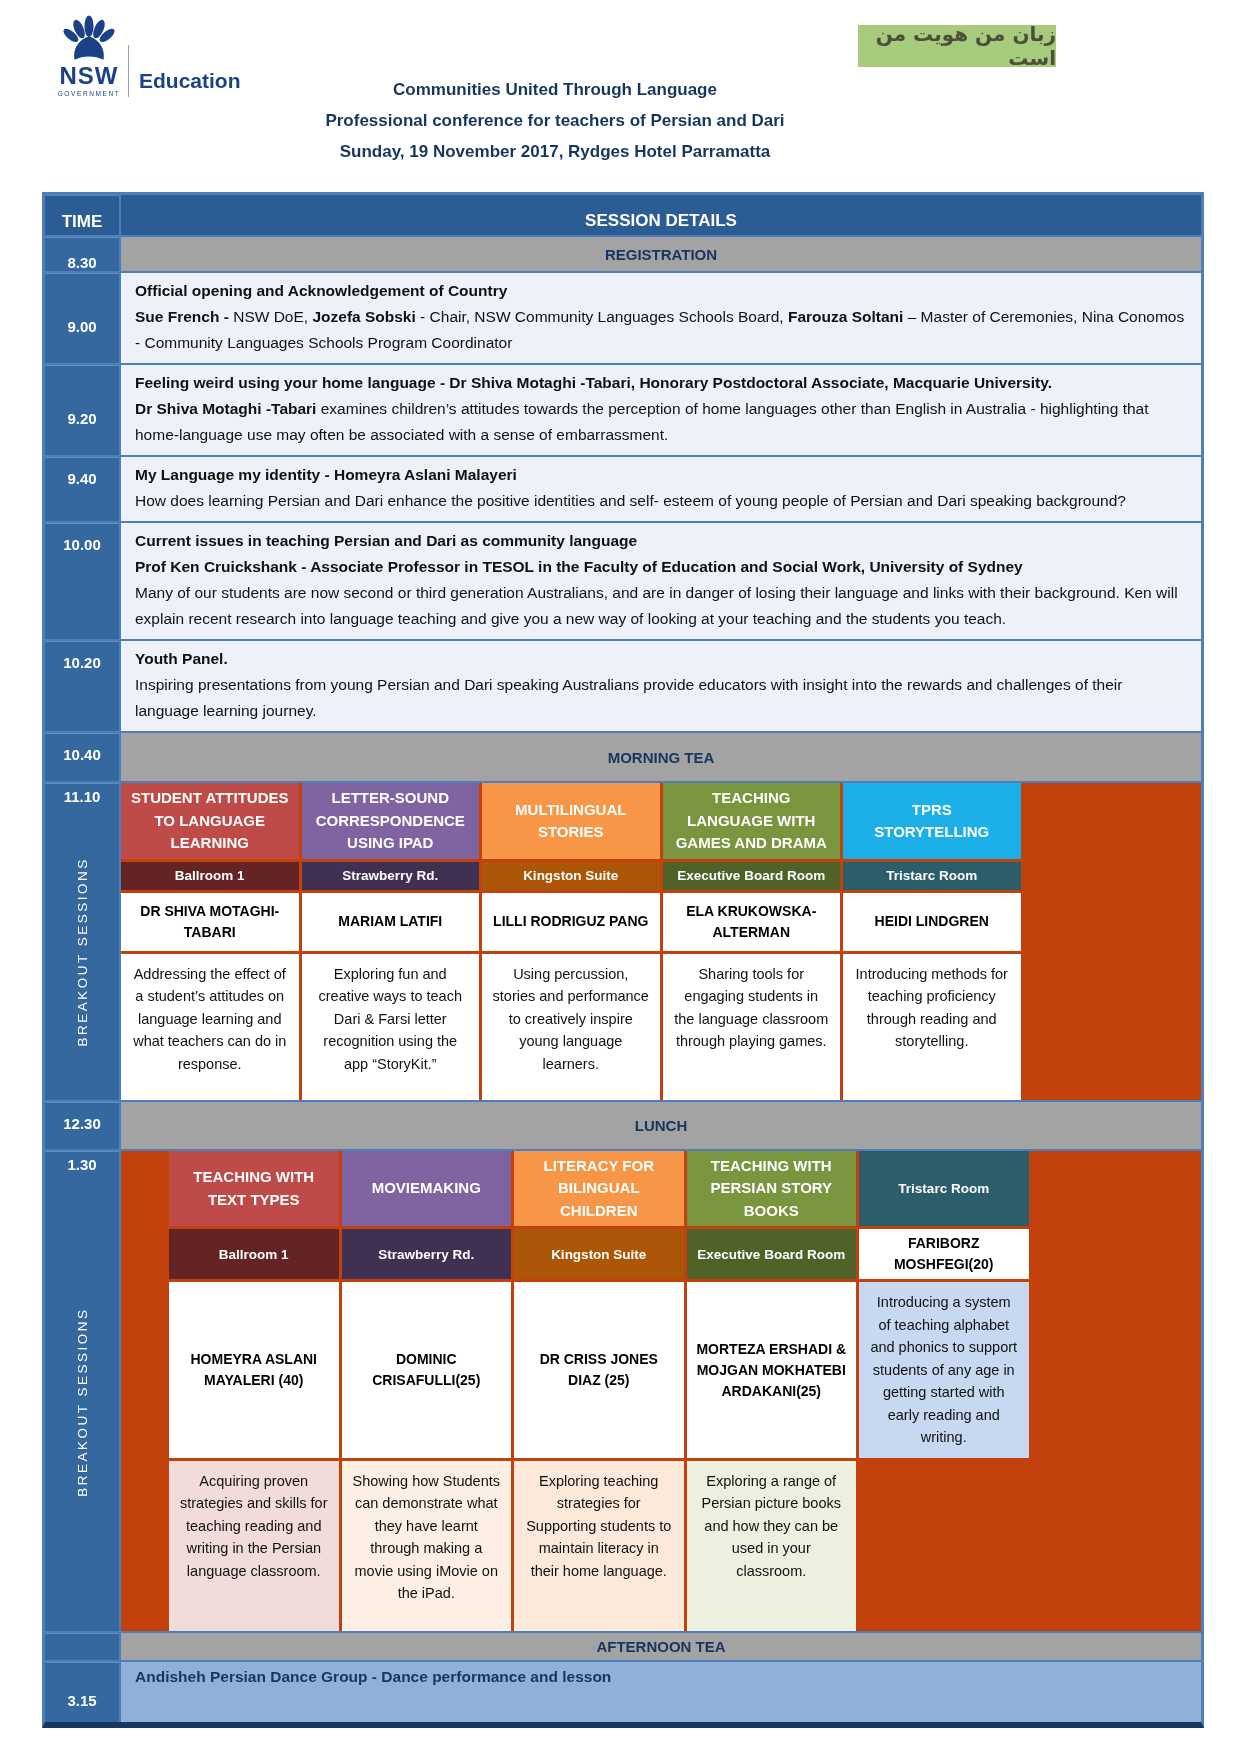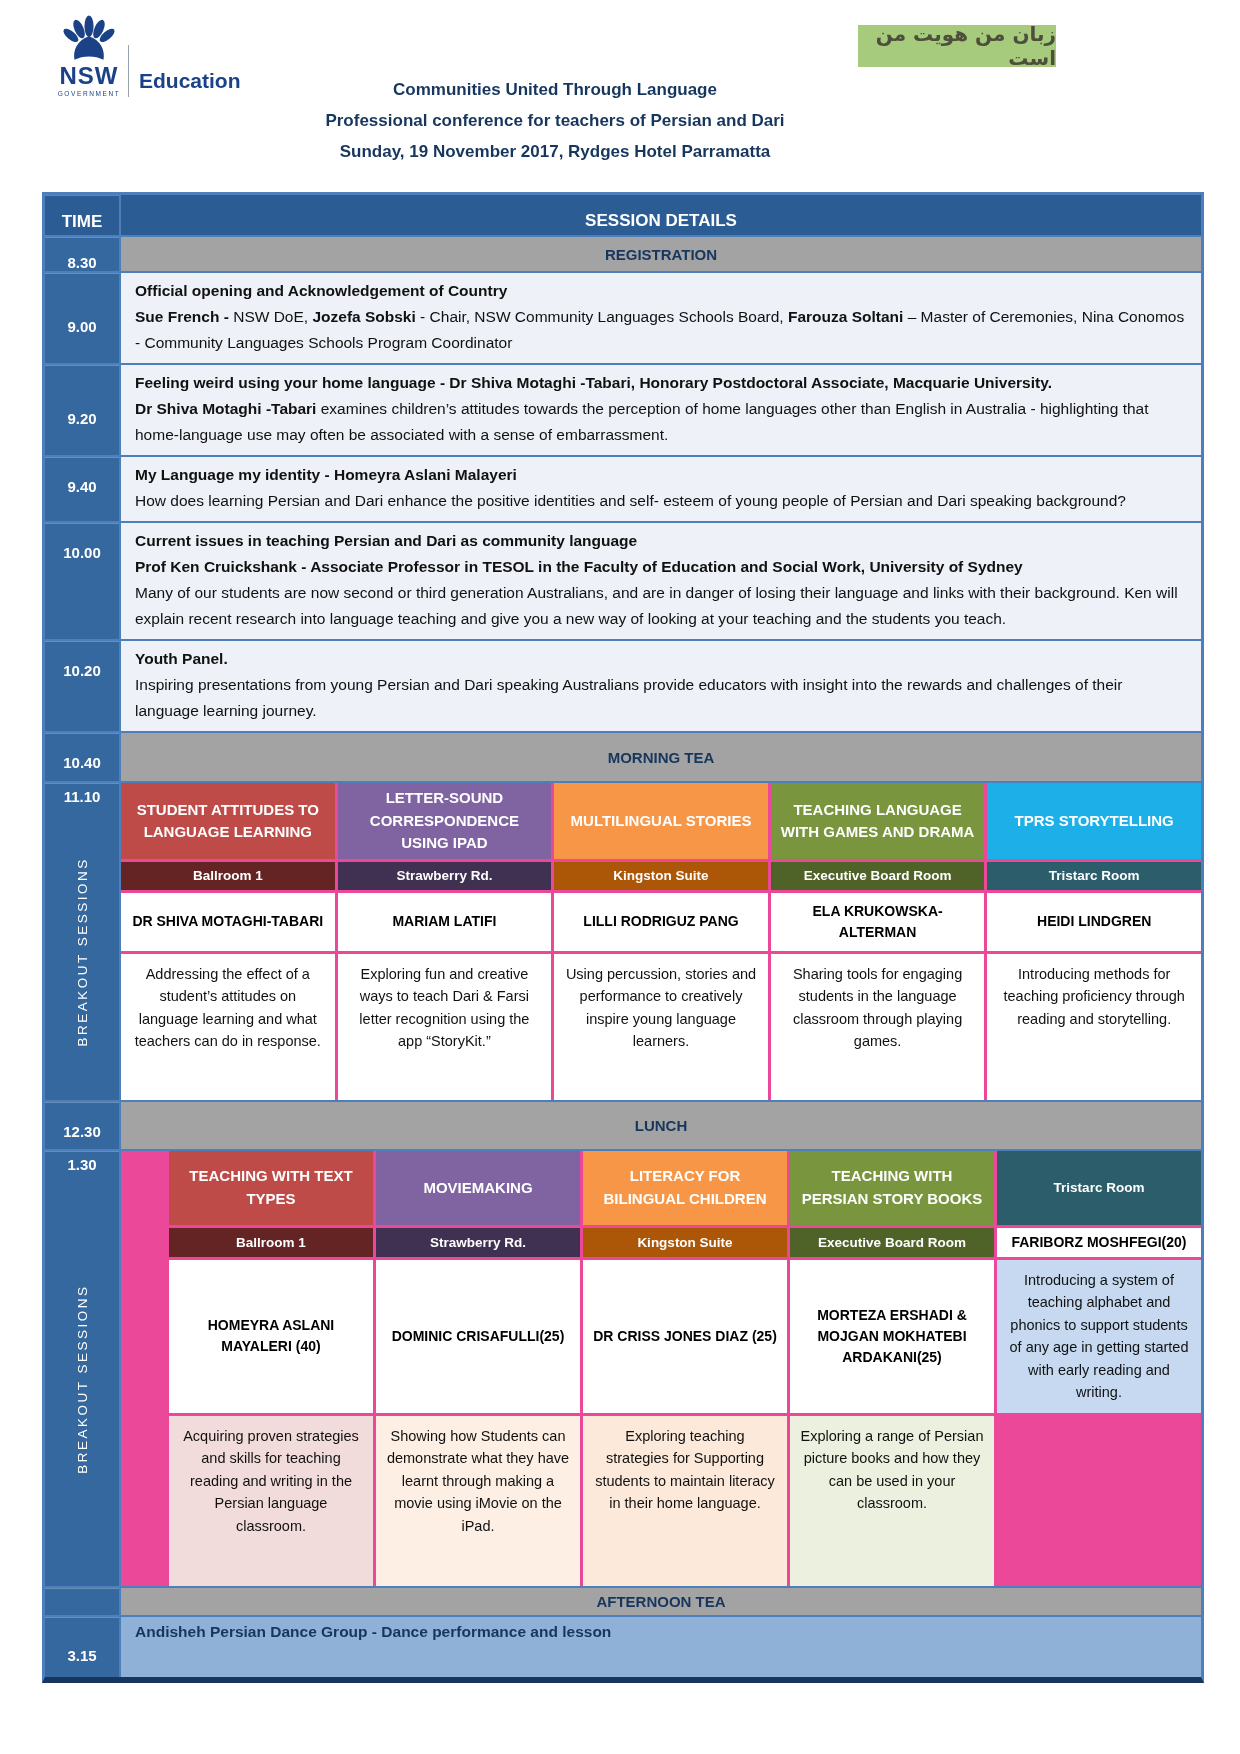--- a/index.html
+++ b/index.html
@@ -21,40 +21,40 @@
   .titles{position:absolute;left:0;top:74px;width:1110px;text-align:center;}
   .title{font-size:17px;font-weight:bold;color:#17365D;line-height:31px;}
 
   
   .schedule{position:absolute;left:42px;top:192px;width:1156px;
             border:3px solid #4C7FBC;border-bottom:6px solid #17365D;background:#4C7FBC;}
   .trow{display:flex;margin-top:2px;}
   .trow:first-child{margin-top:0;}
   .tcell{flex:0 0 74px;width:74px;background:#35689E;color:#ffffff;font-weight:bold;
          font-size:15px;display:flex;justify-content:center;align-items:flex-start;
-         padding-top:20px;box-sizing:border-box;border-top:1px solid rgba(255,255,255,.25);}
+         padding-top:12px;box-sizing:border-box;border-top:1px solid rgba(255,255,255,.25);}
   .t-mid{align-items:center;padding-top:16px;}
   .ccell{flex:1;margin-left:2px;box-sizing:border-box;}
   .thead .tcell,.thead .ccell{background:#2C5C94;color:#ffffff;font-weight:bold;font-size:17px;
          display:flex;align-items:center;justify-content:center;min-height:40px;padding-top:12px;}
   .band{background:#a3a3a3;color:#17365D;font-weight:bold;font-size:15px;
         display:flex;align-items:center;justify-content:center;text-align:center;}
   .h27{min-height:27px;} .h48{min-height:48px;} .h47{min-height:47px;}
   .session{background:#EEF1F8;padding:5px 14px 7px 14px;font-size:15.5px;line-height:1.68;}
   .session .bold,.session b{font-weight:bold;}
   .finale{background:#8FB1D8;color:#17365D;font-weight:bold;font-size:15.5px;
           padding:6px 14px;min-height:60px;display:block;}
 
   
   .bk .tcell{flex-direction:column;align-items:center;padding-top:4px;}
   .vlabel{flex:1;display:flex;align-items:center;justify-content:center;
           writing-mode:vertical-rl;transform:rotate(180deg);
           font-weight:normal;font-size:13.5px;letter-spacing:2.5px;color:#ffffff;margin:10px 0;}
-  .bkgrid{flex:1;margin-left:2px;display:grid;grid-template-columns:repeat(5,1fr);
-          grid-auto-flow:column;gap:3px;background:#ec4899;}
+  .bkgrid{flex:1;margin-left:2px;display:grid;grid-template-columns:repeat(6,1fr);
+          grid-auto-flow:column;gap:3px;background:#c2410c;}
   .bk1 .bkgrid{grid-template-rows:minmax(74px,auto) minmax(28px,auto) minmax(58px,auto) minmax(146px,auto);}
   .bk2 .bkgrid{grid-template-rows:minmax(74px,auto) minmax(28px,auto) minmax(66px,auto) minmax(170px,auto);padding-left:48px;}
   .bhead{color:#fff;font-weight:bold;font-size:15px;text-align:center;line-height:1.5;
          display:flex;align-items:center;justify-content:center;padding:4px 10px;box-sizing:border-box;}
   .broom{color:#fff;font-weight:bold;font-size:13.5px;text-align:center;
          display:flex;align-items:center;justify-content:center;padding:2px 4px;box-sizing:border-box;}
   .bpres{background:#fff;color:#000;font-weight:bold;font-size:14px;text-align:center;line-height:1.5;
          display:flex;align-items:center;justify-content:center;padding:4px 8px;box-sizing:border-box;}
   .bdesc{background:#fff;font-size:14.5px;text-align:center;line-height:1.55;
          padding:9px 10px;box-sizing:border-box;}

